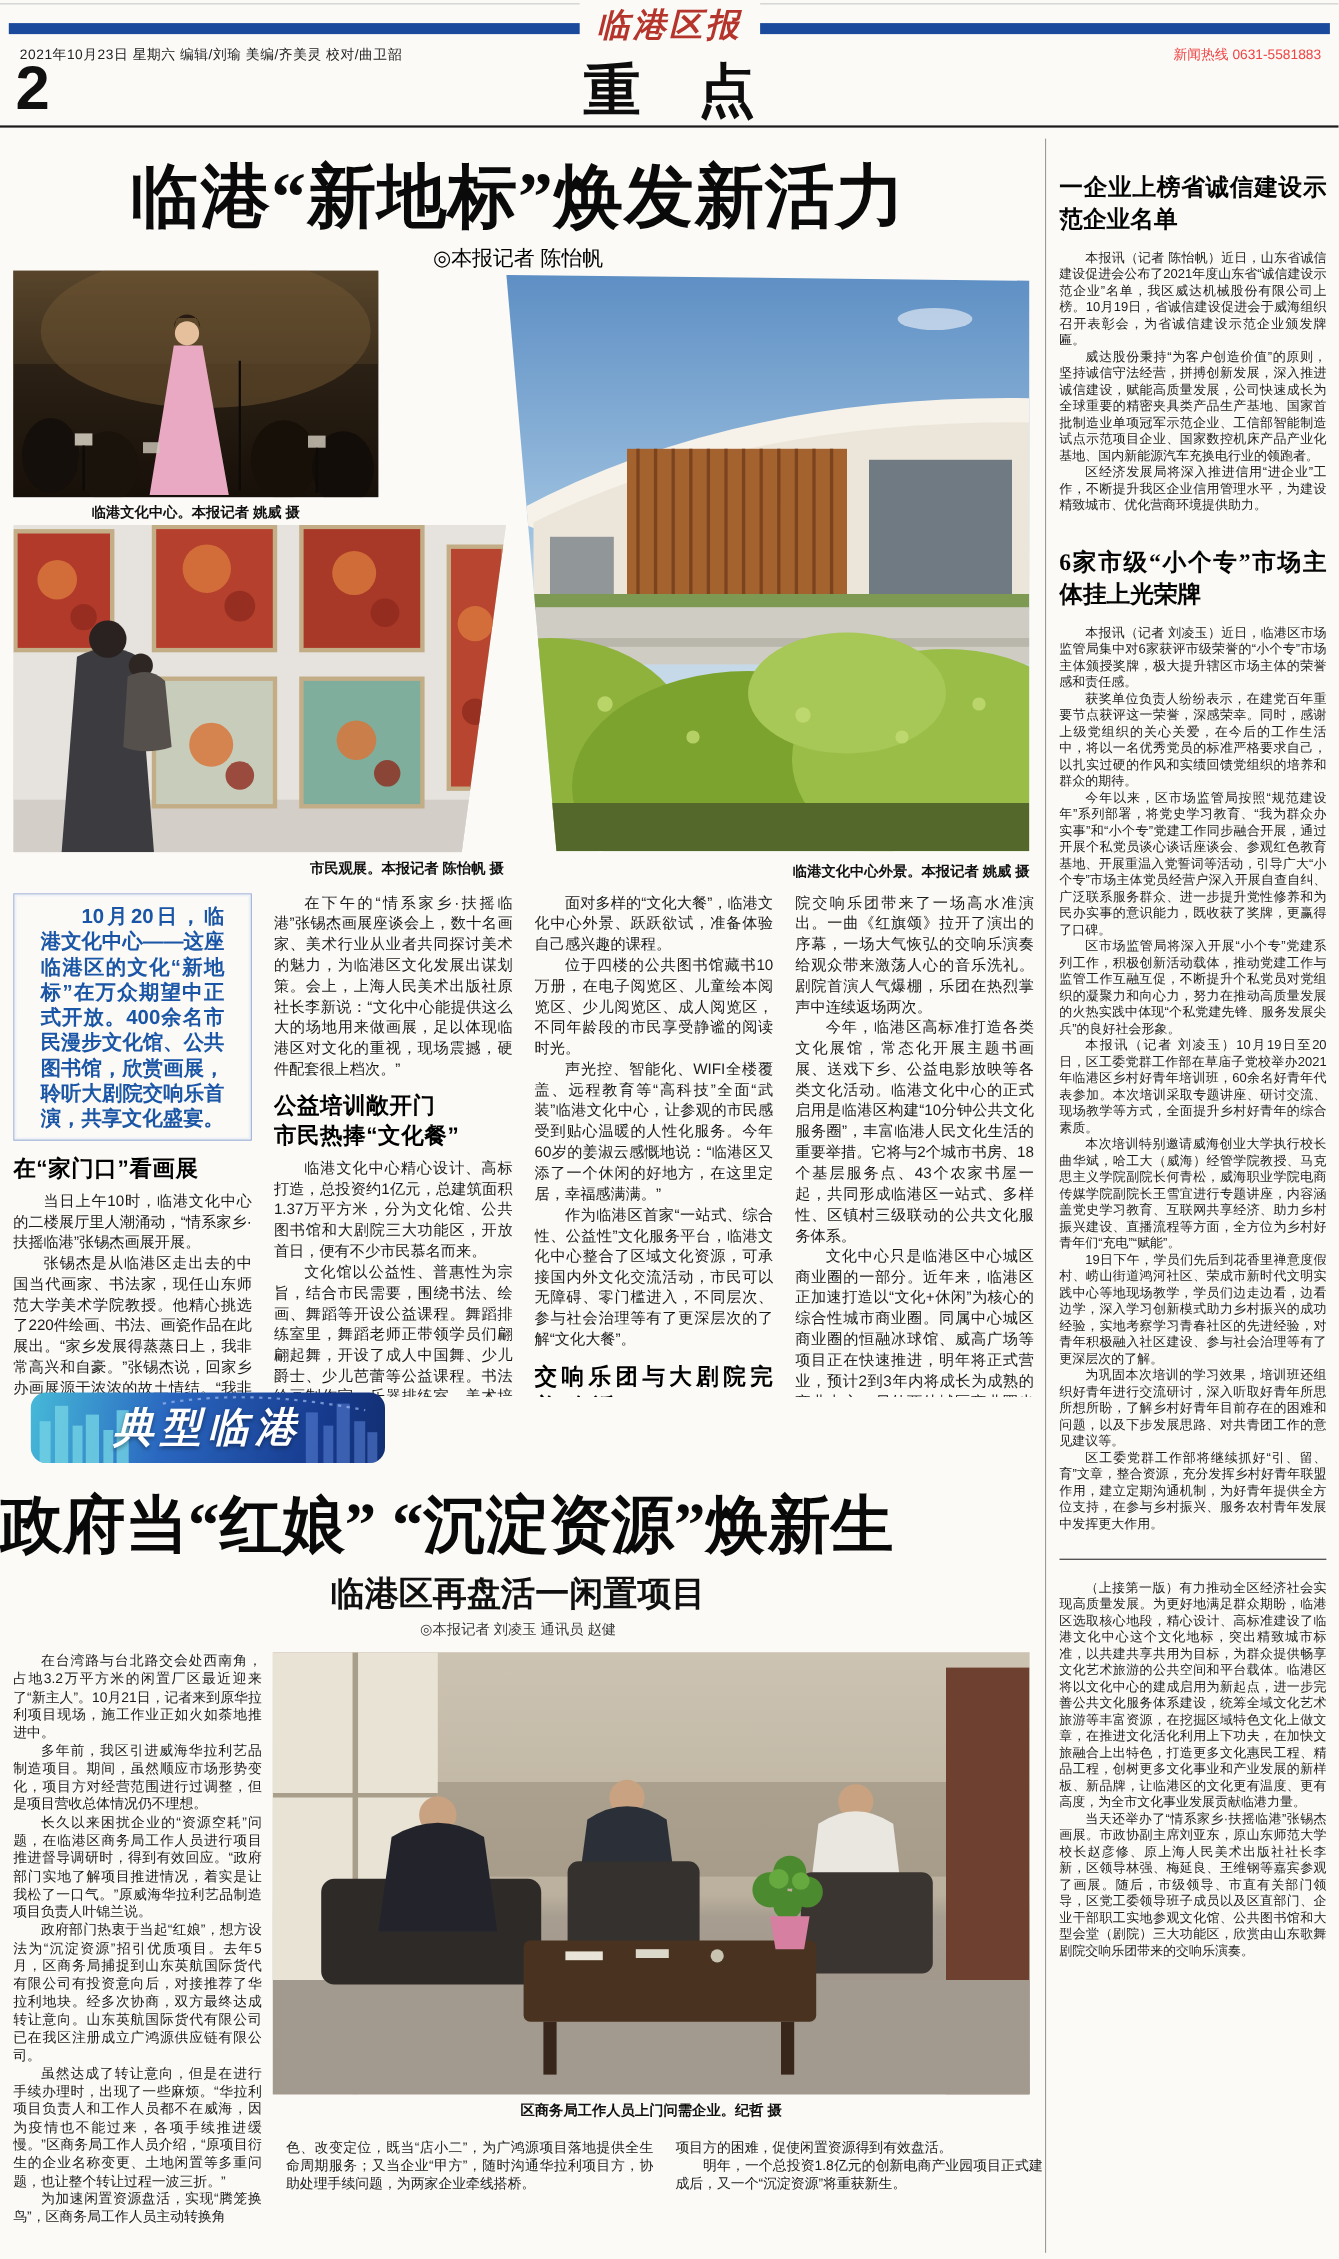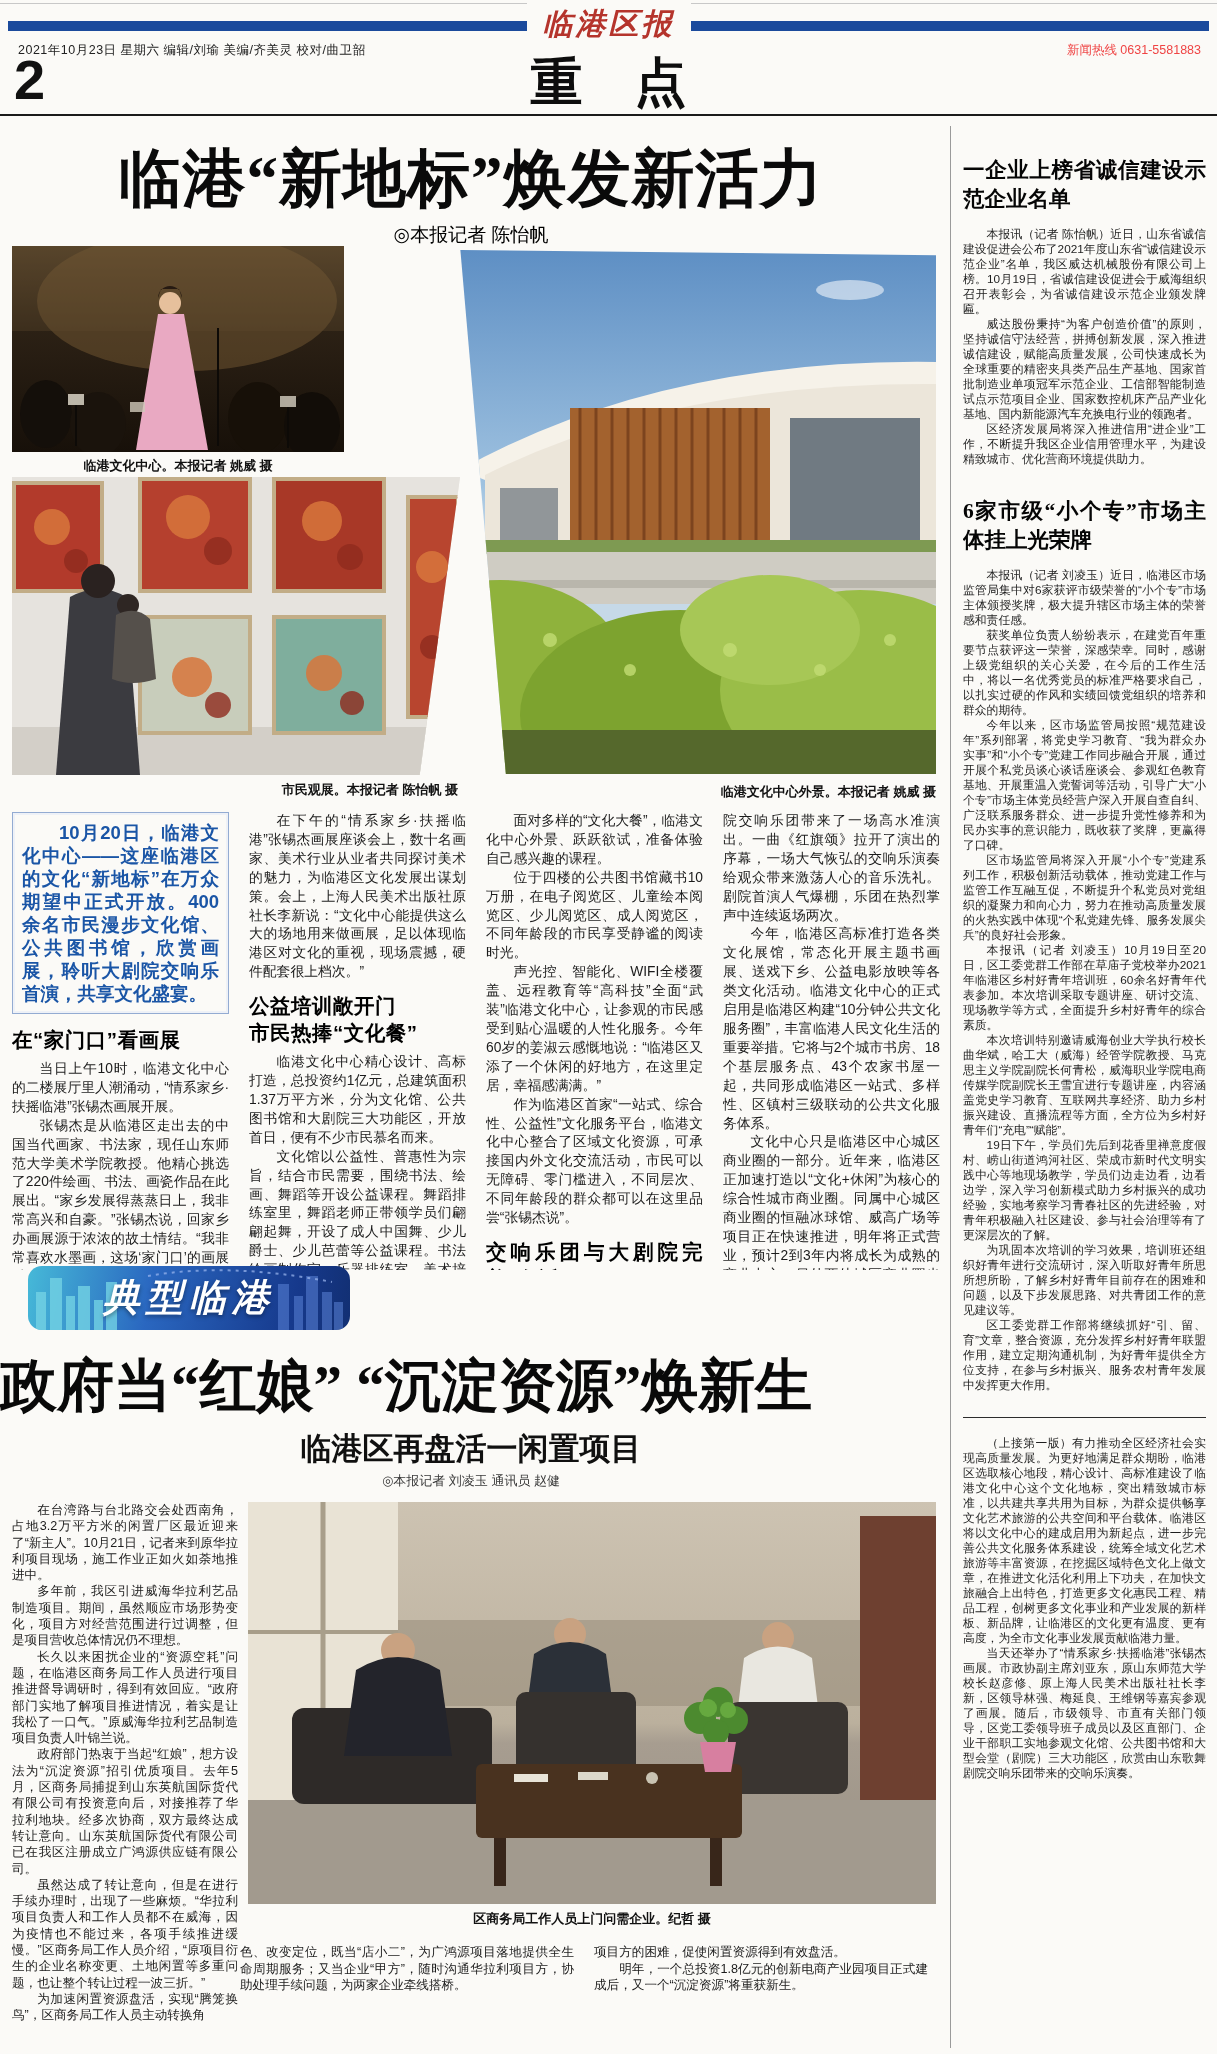--- a/index.html
+++ b/index.html
@@ -34,36 +34,36 @@
   #photo3{left:430px;top:250px;width:506px;height:524px;background:linear-gradient(180deg,#5e8fc4 0%,#9fc2e0 45%,#c6d9e8 55%);
           clip-path:polygon(6% 0,100% 1%,100% 100%,15% 100%);}
   #cap3{left:600px;top:783px;width:336px;text-align:right;}
   
   #main-cols{left:12px;top:812px;width:928px;height:458px;display:flex;gap:20px;}
   .col{flex:1;min-width:0;font-size:13.8px;line-height:18.9px;text-align:justify;overflow:hidden;}
   .col p{margin:0;text-indent:2em;}
   .col p.ni{text-indent:0;}
   .col h4{margin:10px 0 7px;font-size:20.5px;line-height:27px;font-weight:800;letter-spacing:.5px;
           white-space:pre-line;color:#000;}
-  #leadbox{border:1px solid #93abd2;box-shadow:0 0 0 2px #eef1f7 inset;padding:8px 9px;margin-bottom:12px;}
+  #leadbox{border:1px solid #93abd2;box-shadow:0 0 0 2px #eef1f7 inset;padding:8px 24px;margin-bottom:12px;}
   #leadbox p{margin:0;text-indent:2em;color:#1a55a6;font-weight:600;font-size:18.5px;line-height:23px;text-align:justify;}
   
   #badge{left:28px;top:1266px;width:322px;height:64px;border-radius:14px;overflow:hidden;
          background:linear-gradient(100deg,#46b9d8 0%,#2a67c0 38%,#16398c 82%,#122f72 100%);}
   #badge-label{position:absolute;top:0;left:0;right:0;text-align:center;font-size:37px;line-height:64px;
          font-weight:900;font-style:italic;color:#fff;letter-spacing:6px;text-shadow:0 2px 4px rgba(0,0,0,.4);}
   #feat-headline{top:1348px;left:0;width:942px;text-align:left;
         font-family:"Liberation Serif","DejaVu Serif",serif;font-weight:700;font-size:57px;color:#090909;white-space:nowrap;}
   #feat-subhead{top:1428px;left:0;width:942px;text-align:center;font-size:31px;font-weight:800;color:#101010;}
   #feat-byline{top:1472px;left:0;width:942px;text-align:center;font-size:13px;color:#3a3a3a;}
   #featcolA{left:12px;top:1502px;width:226px;height:552px;font-size:12.6px;line-height:16.3px;text-align:justify;overflow:hidden;}
   #featcolA p{margin:0;text-indent:2em;}
   #photo4{left:248px;top:1502px;width:688px;height:402px;background:linear-gradient(180deg,#cdc3b2 0%,#bbb09d 55%,#a79d90 60%,#989084 100%);}
   #cap4{left:248px;top:1910px;width:688px;text-align:center;}
-  #featcols{left:240px;top:1944px;width:688px;height:110px;display:flex;gap:20px;}
+  #featcols{left:260px;top:1944px;width:688px;height:110px;display:flex;gap:20px;}
   #featcols .fcol{flex:1;min-width:0;font-size:12.6px;line-height:16.6px;text-align:justify;overflow:hidden;}
   #featcols p{margin:0;text-indent:2em;}
   #featcols p.ni{text-indent:0;}
   
   #sidebar{left:963px;top:126px;width:243px;height:1922px;overflow:hidden;}
   #sidebar h3{margin:30px 0 13px;font-family:"Liberation Serif","DejaVu Serif",serif;
         font-size:21.5px;line-height:29px;font-weight:800;color:#050505;text-align:justify;}
   #sidebar p{margin:0;font-size:11.8px;line-height:15px;text-align:justify;text-indent:2em;color:#1e1e1e;}
   #side-divider{border:none;border-top:1px solid #2c2c2c;margin:24px 0 18px;}
   
@@ -202,21 +202,21 @@
 市民热捧“文化餐”</h4>
         <p>临港文化中心精心设计、高标打造，总投资约1亿元，总建筑面积1.37万平方米，分为文化馆、公共图书馆和大剧院三大功能区，开放首日，便有不少市民慕名而来。</p>
         <p>文化馆以公益性、普惠性为宗旨，结合市民需要，围绕书法、绘画、舞蹈等开设公益课程。舞蹈排练室里，舞蹈老师正带领学员们翩翩起舞，开设了成人中国舞、少儿爵士、少儿芭蕾等公益课程。书法绘画制作室、乐器排练室、美术培训室、多功能室等满足市民多样文化需求。</p>
       </div>
   </div>
   <div class="col">
     <div>
         <p>面对多样的“文化大餐”，临港文化中心外景、跃跃欲试，准备体验自己感兴趣的课程。</p>
         <p>位于四楼的公共图书馆藏书10万册，在电子阅览区、儿童绘本阅览区、少儿阅览区、成人阅览区，不同年龄段的市民享受静谧的阅读时光。</p>
         <p>声光控、智能化、WIFI全楼覆盖、远程教育等“高科技”全面“武装”临港文化中心，让参观的市民感受到贴心温暖的人性化服务。今年60岁的姜淑云感慨地说：“临港区又添了一个休闲的好地方，在这里定居，幸福感满满。”</p>
-        <p>作为临港区首家“一站式、综合性、公益性”文化服务平台，临港文化中心整合了区域文化资源，可承接国内外文化交流活动，市民可以无障碍、零门槛进入，不同层次、不同年龄段的群众都可以在这里品尝“张锡杰说”。</p>
+        <p>作为临港区首家“一站式、综合性、公益性”文化服务平台，临港文化中心整合了区域文化资源，可承接国内外文化交流活动，市民可以无障碍、零门槛进入，不同层次、参与社会治理等有了更深层次的了解“文化大餐”。</p>
         <h4>交响乐团与大剧院完美“邂逅”</h4>
       </div>
   </div>
   <div class="col">
     <div>
         <p class="ni">院交响乐团带来了一场高水准演出。一曲《红旗颂》拉开了演出的序幕，一场大气恢弘的交响乐演奏给观众带来激荡人心的音乐洗礼。剧院首演人气爆棚，乐团在热烈掌声中连续返场两次。</p>
         <p>今年，临港区高标准打造各类文化展馆，常态化开展主题书画展、送戏下乡、公益电影放映等各类文化活动。临港文化中心的正式启用是临港区构建“10分钟公共文化服务圈”，丰富临港人民文化生活的重要举措。它将与2个城市书房、18个基层服务点、43个农家书屋一起，共同形成临港区一站式、多样性、区镇村三级联动的公共文化服务体系。</p>
         <p>文化中心只是临港区中心城区商业圈的一部分。近年来，临港区正加速打造以“文化+休闲”为核心的综合性城市商业圈。同属中心城区商业圈的恒融冰球馆、威高广场等项目正在快速推进，明年将正式营业，预计2到3年内将成长为成熟的商业中心。另外两处城区商业圈也正在规划建设中，通过服务业这个突破口，临港区将加速实现“产、城、人”高度融合。</p>
       </div>
   </div>

